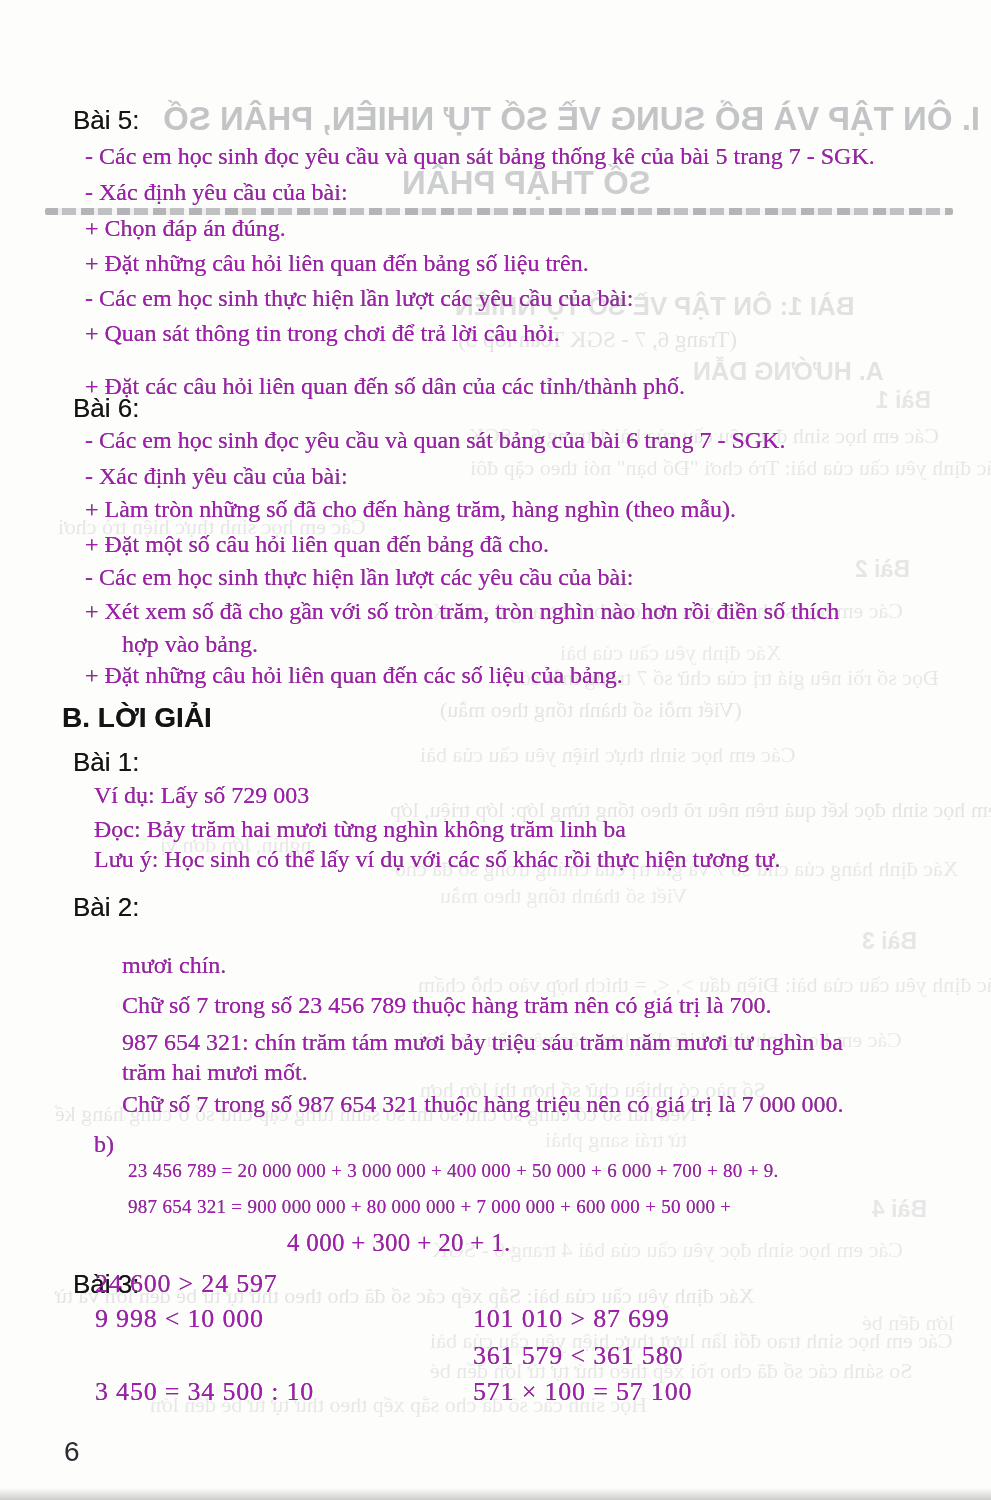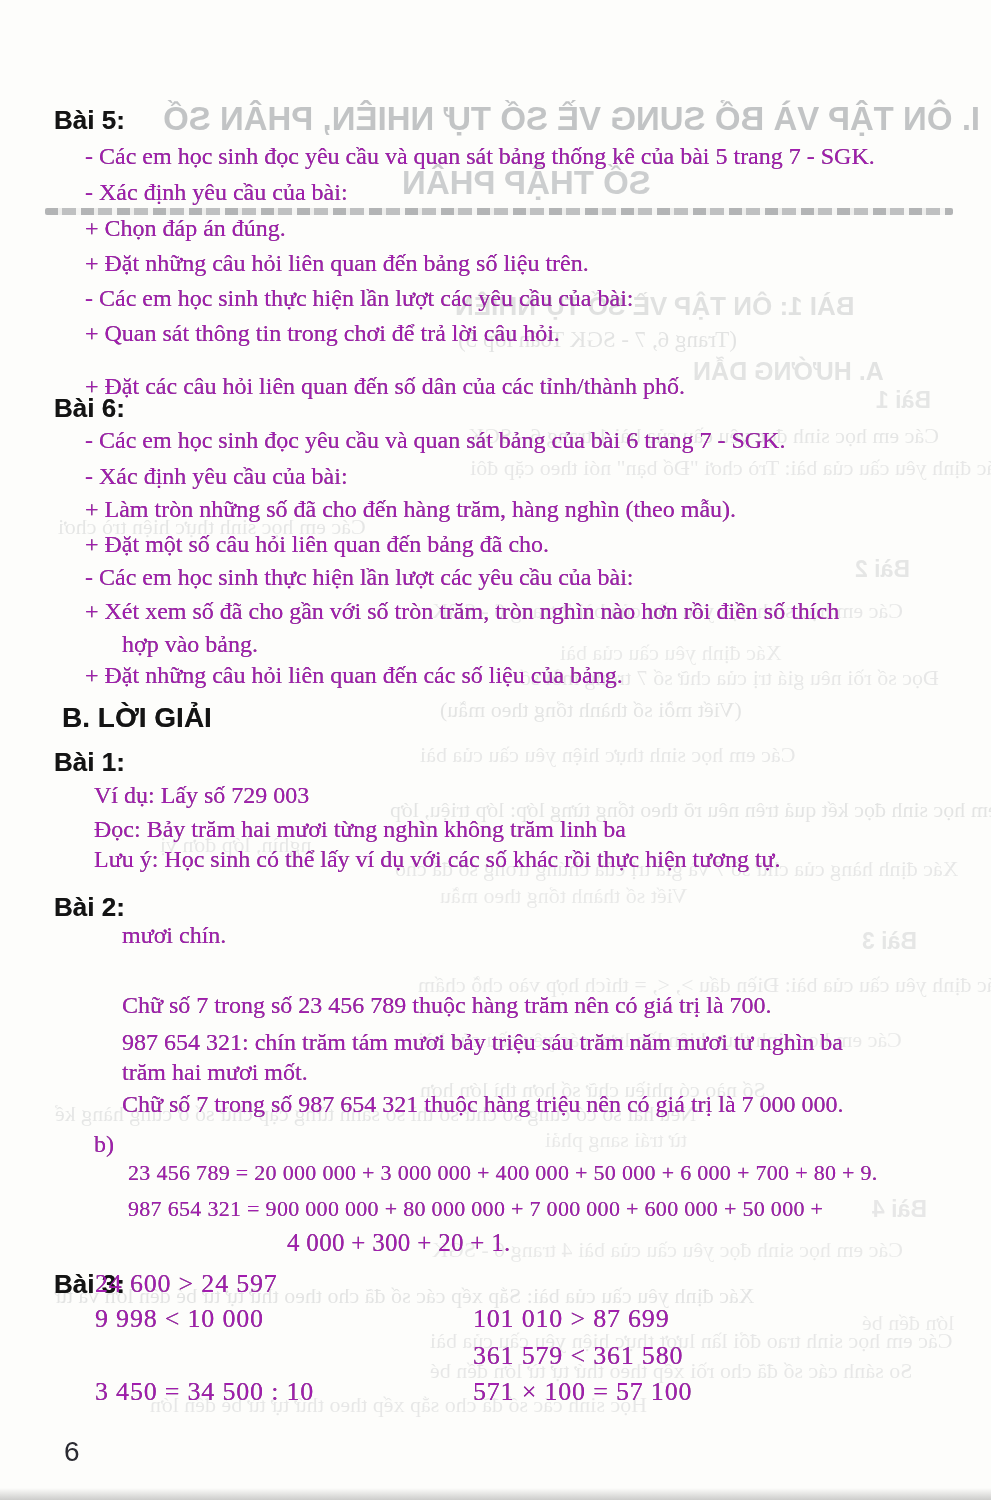--- a/index.html
+++ b/index.html
@@ -14,26 +14,26 @@
     background:#fdfdfb;
     overflow:hidden;
   }
   
   .ln{
     position:absolute;white-space:nowrap;
     color:#a21caf;
     font-size:24px;line-height:1.2;
     text-shadow:0 0 0.5px rgba(25,25,25,.65);
   }
-  .h{ left:54px;font-family:"Liberation Sans",sans-serif;font-weight:bold;font-size:26px;color:#141414;}
+  .h{ left:73px;font-family:"Liberation Sans",sans-serif;font-weight:normal;font-size:26px;color:#141414;}
   .H{ left:62px;font-family:"Liberation Sans",sans-serif;font-weight:bold;font-size:28px;color:#141414;}
   .b{ left:85px;}
   .s{ left:94px;}
   .i{ left:122px;}
-  .e{ left:128px;font-size:22px;letter-spacing:.3px;}
+  .e{ left:128px;font-size:19px;letter-spacing:.3px;}
   .e3{left:287px;font-size:25px;letter-spacing:.3px;font-family:Liberation Serif, serif;}
   .numL{left:95px;font-size:26px;letter-spacing:.8px;}
   .numR{left:473px;font-size:26px;letter-spacing:.8px;}
   .pagenum{
     position:absolute;left:64px;top:1436px;
     font-family:"Liberation Sans",sans-serif;
     font-size:28px;color:#2b2b32;
   }
   
   .ghost{
@@ -123,21 +123,21 @@
   <div class="ln b" style="top:661px">+ Đặt những câu hỏi liên quan đến các số liệu của bảng.</div>
 
   <div class="ln H" style="top:701px">B. LỜI GIẢI</div>
 
   <div class="ln h" style="top:747px">Bài 1:</div>
   <div class="ln s" style="top:781px">Ví dụ: Lấy số 729 003</div>
   <div class="ln s" style="top:815px">Đọc: Bảy trăm hai mươi từng nghìn không trăm linh ba</div>
   <div class="ln s" style="top:845px">Lưu ý: Học sinh có thể lấy ví dụ với các số khác rồi thực hiện tương tự.</div>
 
   <div class="ln h" style="top:892px">Bài 2:</div>
-  <div class="ln i" style="top:921px">mươi chín.</div>
+  <div class="ln i" style="top:951px">mươi chín.</div>
   <div class="ln i" style="top:991px">Chữ số 7 trong số 23 456 789 thuộc hàng trăm nên có giá trị là 700.</div>
   <div class="ln i" style="top:1028px">987 654 321: chín trăm tám mươi bảy triệu sáu trăm năm mươi tư nghìn ba</div>
   <div class="ln i" style="top:1058px">trăm hai mươi mốt.</div>
   <div class="ln i" style="top:1090px">Chữ số 7 trong số 987 654 321 thuộc hàng triệu nên có giá trị là 7 000 000.</div>
   <div class="ln s" style="top:1130px">b)</div>
   <div class="ln e" style="top:1160px">23 456 789 = 20 000 000 + 3 000 000 + 400 000 + 50 000 + 6 000 + 700 + 80 + 9.</div>
   <div class="ln e" style="top:1196px">987 654 321 = 900 000 000 + 80 000 000 + 7 000 000 + 600 000 + 50 000 +</div>
   <div class="ln e3" style="top:1228px">4 000 + 300 + 20 + 1.</div>
 
   <div class="ln h" style="top:1269px">Bài 3:</div>

